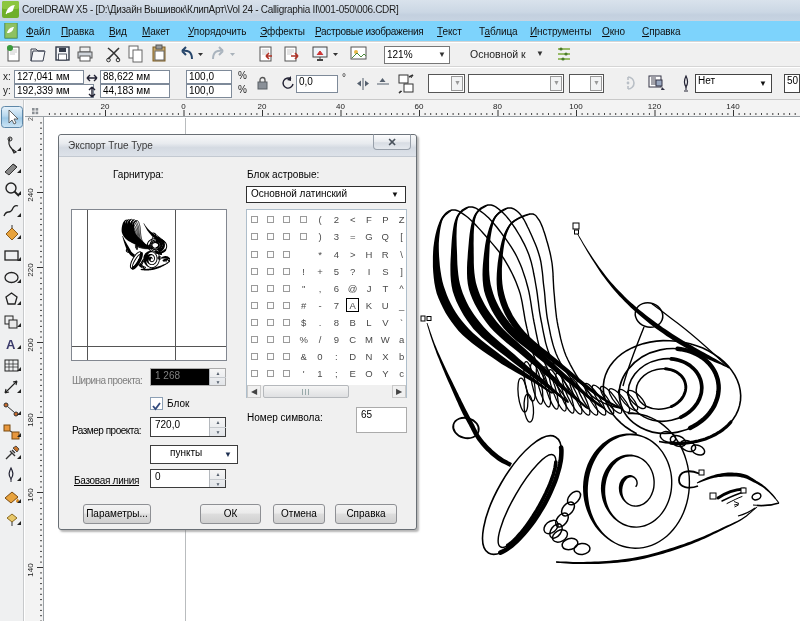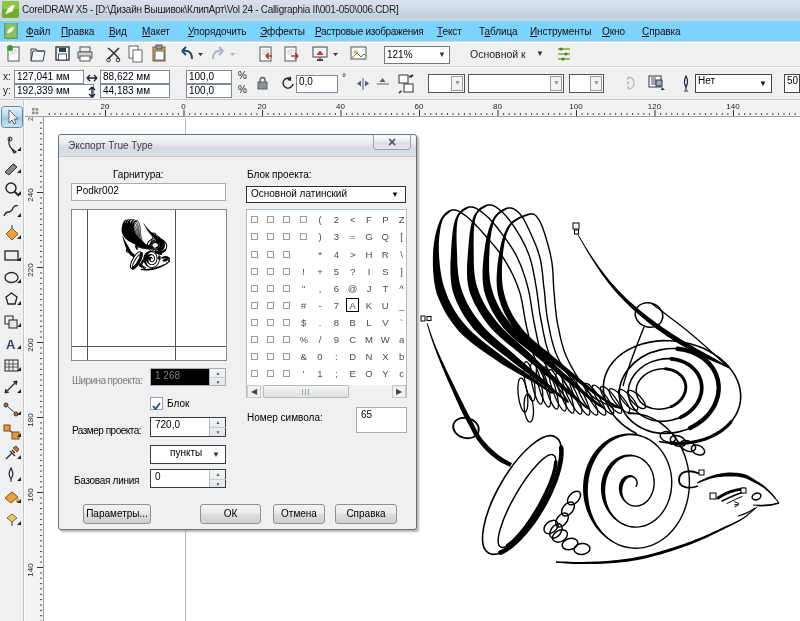--- a/index.html
+++ b/index.html
@@ -657,21 +657,20 @@
 <rect x="699" y="470" width="5" height="5" fill="#fff" stroke="#000" stroke-width="1"></rect>
 <rect x="741" y="488" width="5" height="5" fill="#fff" stroke="#000" stroke-width="1"></rect>
     </svg>
 
   <div class="abs" id="dialog">
     <div id="dtitle">
         <span>Экспорт True Type</span>
         <div id="dclose">✕</div>
       </div>
     <div class="dlbl" style="left:14px;top:34px;margin-left:40px;">Гарнитура:</div>
-    <div class="dinput" style="left:12px;top:48px;width:155px;height:18px;">Podkr002</div>
 
     <div class="abs" style="left:12px;top:74px;width:156px;height:152px;background:#fff;border:1px solid #828790;">
       <div class="abs" style="left:15px;top:0;width:1px;height:150px;background:#555;"></div>
       <div class="abs" style="left:103px;top:0;width:1px;height:150px;background:#555;"></div>
       <div class="abs" style="left:0;top:136px;width:154px;height:1px;background:#555;"></div>
       <svg class="abs" style="left:40px;top:6px" width="58" height="56" viewBox="0 0 58 56" id="minibird">
           <g transform="translate(-49.4,-25.4) scale(0.1405)">
             <path d="M452 210 L453.6 209.9 L455.2 210 L456.9 210.5 L458.6 211.2 L460.4 212.2 L462.2 213.3 L464.1 214.6 L466 216 L468 217.5 L469.9 219.3 L472 221.2 L474.1 223.2 L476.2 225.5 L478.4 227.9 L480.7 230.4 L483 233 L485.5 235.8 L488.1 238.8 L490.8 241.9 L493.6 245.1 L496.4 248.5 L499.1 251.9 L501.6 255.4 L504 259 L506.2 262.6 L508.4 266.3 L510.4 270.1 L512.4 274 L514.2 277.9 L516 281.9 L517.5 285.9 L519 290 L520.3 294.1 L521.3 298.3 L522.2 302.6 L522.9 306.9 L523.7 311.3 L524.4 315.6 L525.1 319.8 L526 324 L526.9 328.2 L527.9 332.3 L528.8 336.5 L529.8 340.6 L530.7 344.7 L531.8 348.6 L532.8 352.4 L534 356 L535.3 359.5 L536.6 362.8 L538.1 366.1 L539.6 369.2 L541 372.2 L542.5 375 L543.8 377.6 L545 380 L546.2 382.3 L547.6 384.6 L549.1 386.8 L550.4 388.8 L551.5 390.5 L552.2 391.8 L552.4 392.7 L552 393 L551 392.7 L549.4 391.8 L547.4 390.4 L545.1 388.7 L542.4 386.7 L539.4 384.5 L536.3 382.2 L533 380 L529.5 377.7 L525.6 375.3 L521.5 372.8 L517.1 370.1 L512.6 367.2 L508.1 364.3 L503.5 361.2 L499 358 L494.4 354.7 L489.6 351.2 L484.6 347.6 L479.7 343.9 L474.8 340 L470.2 336.1 L465.9 332.1 L462 328 L458.5 323.8 L455.2 319.5 L452.2 315.1 L449.5 310.6 L447 306.1 L444.8 301.4 L442.8 296.7 L441 292 L439.5 287.1 L438.4 282.1 L437.5 276.9 L436.9 271.7 L436.4 266.5 L436.2 261.5 L436 256.6 L436 252 L436.1 247.6 L436.4 243.1 L436.9 238.8 L437.5 234.7 L438.2 230.8 L439.1 227.1 L440 223.9 L441 221 L442.1 218.6 L443.3 216.4 L444.6 214.7 L445.9 213.2 L447.4 212 L448.9 211.1 L450.4 210.4 Z" fill="none" stroke="#000" stroke-width="6.3"></path>
             <path d="M450.9 208.6 L449.8 208.9 L448.5 209.3 L446.8 210 L444.8 210.9 L442.6 212.2 L440.4 213.9 L438.2 216.3 L436.4 219.1 L434.3 222.1 L432.3 225.4 L430.4 229.1 L428.6 233.2 L426.9 237.6 L425.4 242.2 L424.1 247 L423 251.9 L422.1 256.9 L421.3 262.1 L420.7 267.6 L420.3 273.4 L420.1 279.4 L420.3 285.7 L420.8 292 L421.8 298.4 L423.9 304.2 L426.3 309.8 L429 315.3 L432 320.8 L435.2 326.1 L438.8 331.3 L442.7 336.4 L446.9 341.5 L452 346.1 L457.5 350.4 L463.1 354.4 L468.7 358.1 L474.3 361.6 L479.7 364.9 L484.9 367.9 L489.8 370.8 L495.1 373.4 L500.4 375.8 L505.7 378.1 L510.8 380.2 L515.7 382.1 L520.3 383.8 L524.6 385.4 L528.6 386.8 L532.2 388.2 L535.6 389.6 L538.8 390.8 L541.8 391.9 L544.5 392.9 L547 393.6 L549.2 394.2 L551 394.5 L553 391.5 L552.1 389.9 L550.9 388.1 L549.3 386.1 L547.4 383.8 L545.3 381.4 L542.9 378.8 L540.3 376.1 L537.4 373.2 L534.3 370.1 L530.9 366.8 L527.3 363.4 L523.4 359.9 L519.6 356.4 L515.7 352.7 L511.9 349 L508.2 345.2 L504 341.4 L499.5 337.5 L495 333.6 L490.7 329.6 L486.6 325.7 L482.9 321.8 L479.7 318.1 L477.1 314.5 L474.3 311.2 L471.7 307.7 L469.3 304.1 L467 300.5 L465 296.8 L463.2 293 L461.6 289.2 L460.2 285.6 L458.3 282.2 L456.5 278.5 L454.9 274.4 L453.4 270 L452.2 265.4 L451 260.9 L450 256.3 L449 252.1 L448.1 248.1 L447.4 244.1 L446.8 240.1 L446.4 236.2 L446.1 232.4 L445.8 228.9 L445.7 225.6 L445.6 222.9 L446.1 220.9 L446.8 219.2 L447.7 217.7 L448.9 216.2 L450.1 214.9 L451.3 213.7 L452.4 212.5 L453.1 211.4 Z" fill="#000" stroke="none"></path>
             <path d="M469 207 L470.6 206.9 L472.3 207 L474 207.5 L475.8 208.2 L477.5 209.2 L479.3 210.3 L481.1 211.6 L483 213 L484.9 214.5 L486.8 216.2 L488.8 218.1 L490.8 220.2 L492.8 222.4 L494.8 224.8 L496.9 227.3 L499 230 L501.2 232.9 L503.5 236 L505.9 239.2 L508.3 242.6 L510.7 246.1 L512.9 249.7 L515.1 253.4 L517 257 L518.7 260.7 L520.4 264.4 L521.9 268.2 L523.2 272.1 L524.5 276 L525.8 279.9 L526.9 284 L528 288 L529 292.1 L529.8 296.3 L530.5 300.5 L531.2 304.8 L531.8 309.1 L532.5 313.4 L533.2 317.7 L534 322 L534.9 326.3 L535.7 330.6 L536.6 335 L537.5 339.4 L538.5 343.7 L539.5 347.9 L540.7 352 L542 356 L543.5 359.9 L545.1 363.7 L546.9 367.4 L548.8 371 L550.6 374.5 L552.5 377.8 L554.3 381 L556 384 L557.8 387 L559.9 390 L562 392.9 L564.1 395.7 L565.9 398.1 L567.2 400.1 L568 401.4 L568 402 L567.2 401.8 L565.9 400.9 L563.9 399.5 L561.6 397.5 L558.8 395.2 L555.7 392.6 L552.4 389.8 L549 387 L545.2 384 L541 380.6 L536.4 376.9 L531.5 373 L526.5 369 L521.5 364.9 L516.7 360.9 L512 357 L507.4 353.2 L502.8 349.4 L498.1 345.7 L493.4 341.9 L488.9 338 L484.6 334.1 L480.6 330.1 L477 326 L473.7 321.8 L470.5 317.4 L467.7 313 L465 308.6 L462.6 304 L460.5 299.4 L458.6 294.7 L457 290 L455.8 285.1 L454.9 280.1 L454.4 274.9 L454.1 269.8 L453.9 264.6 L453.9 259.5 L454 254.6 L454 250 L454 245.5 L454.1 240.9 L454.3 236.5 L454.6 232.2 L455 228.1 L455.5 224.3 L456.2 220.9 L457 218 L458.1 215.5 L459.3 213.4 L460.8 211.6 L462.3 210.1 L464 209 L465.6 208.1 L467.3 207.4 Z" fill="none" stroke="#000" stroke-width="6.3"></path>
@@ -752,28 +751,28 @@
 
     <div class="abs" style="left:91px;top:262px;width:13px;height:13px;background:#fff;border:1px solid #8da0b5;"><svg width="11" height="11">
           <path d="M2 5 L4.5 8 L9 2" stroke="#31497d" stroke-width="1.8" fill="none"></path>
         </svg></div>
     <div class="dlbl" style="left:108px;top:263px;">Блок</div>
     <div class="dlbl" style="left:13px;top:290px;letter-spacing:-0.5px;">Размер проекта:</div>
     <div class="dinput" style="left:91px;top:282px;width:76px;height:20px;border-color:#3c3c3c;">720,0<span class="spn">
           <i>▲</i>
           <b>▼</b>
         </span></div>
-    <div class="dinput" style="left:91px;top:310px;width:76px;height:19px;border-color:#3c3c3c;padding-left:19px;">пункты<span style="position:absolute;right:5px;top:4px;font-size:8px;color:#1d2f51;">▼</span></div>
-    <div class="dlbl" style="left:15px;top:340px;letter-spacing:-0.3px;">Базовая линия</div>
+    <div class="dinput" style="left:91px;top:310px;width:88px;height:19px;border-color:#3c3c3c;padding-left:19px;">пункты<span style="position:absolute;right:5px;top:4px;font-size:8px;color:#1d2f51;">▼</span></div>
+    <div class="dlbl" style="left:15px;top:340px;letter-spacing:-0.3px;text-decoration:underline;">Базовая линия</div>
     <div class="dinput" style="left:91px;top:334px;width:76px;height:19px;border-color:#3c3c3c;">0<span class="spn">
           <i>▲</i>
           <b>▼</b>
         </span></div>
 
-    <div class="dlbl" style="left:188px;top:34px;">Блок проекта:</div>
+    <div class="dlbl" style="left:188px;top:34px;">Блок астровые:</div>
     <div class="dinput" style="left:187px;top:51px;width:160px;height:17px;border-color:#2f2f2f;">Основной латинский<span style="position:absolute;right:6px;top:3px;font-size:8px;color:#111;">▼</span></div>
     <div class="abs" id="chargrid" style="left:187px;top:74px;width:161px;height:189px;background:#fff;border:1px solid #aebecb;">
         <div style="position:absolute;left:3.5px;top:6.0px;width:7px;height:7px;border:1px solid #9b9b9b;background:#fdfdfd;"></div>
 <div style="position:absolute;left:20.0px;top:6.0px;width:7px;height:7px;border:1px solid #9b9b9b;background:#fdfdfd;"></div>
 <div style="position:absolute;left:36.4px;top:6.0px;width:7px;height:7px;border:1px solid #9b9b9b;background:#fdfdfd;"></div>
 <div style="position:absolute;left:52.7px;top:6.0px;width:7px;height:7px;border:1px solid #9b9b9b;background:#fdfdfd;"></div>
 <div style="position:absolute;left:66.0px;top:4.0px;width:14px;text-align:center;font-size:9.5px;color:#4a4a4a;">(</div>
 <div style="position:absolute;left:82.4px;top:4.0px;width:14px;text-align:center;font-size:9.5px;color:#4a4a4a;">2</div>
 <div style="position:absolute;left:98.7px;top:4.0px;width:14px;text-align:center;font-size:9.5px;color:#4a4a4a;">&lt;</div>
 <div style="position:absolute;left:115.0px;top:4.0px;width:14px;text-align:center;font-size:9.5px;color:#4a4a4a;">F</div>

